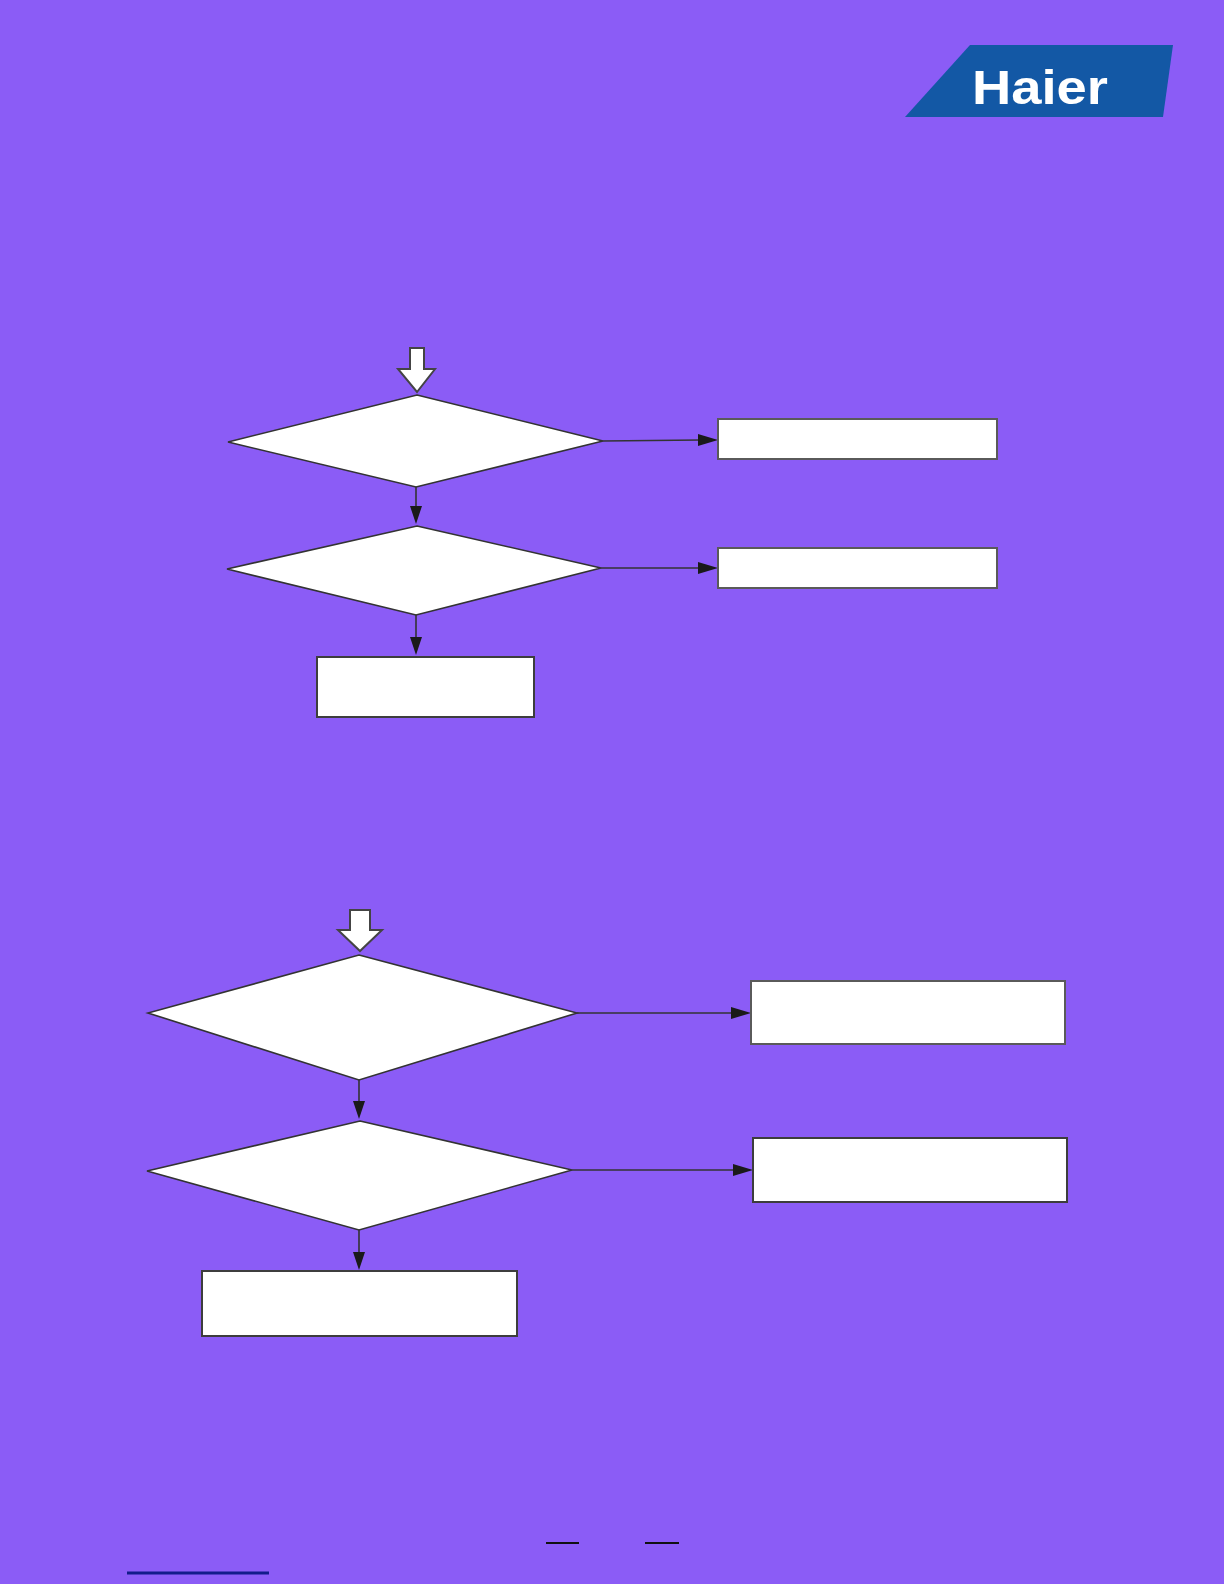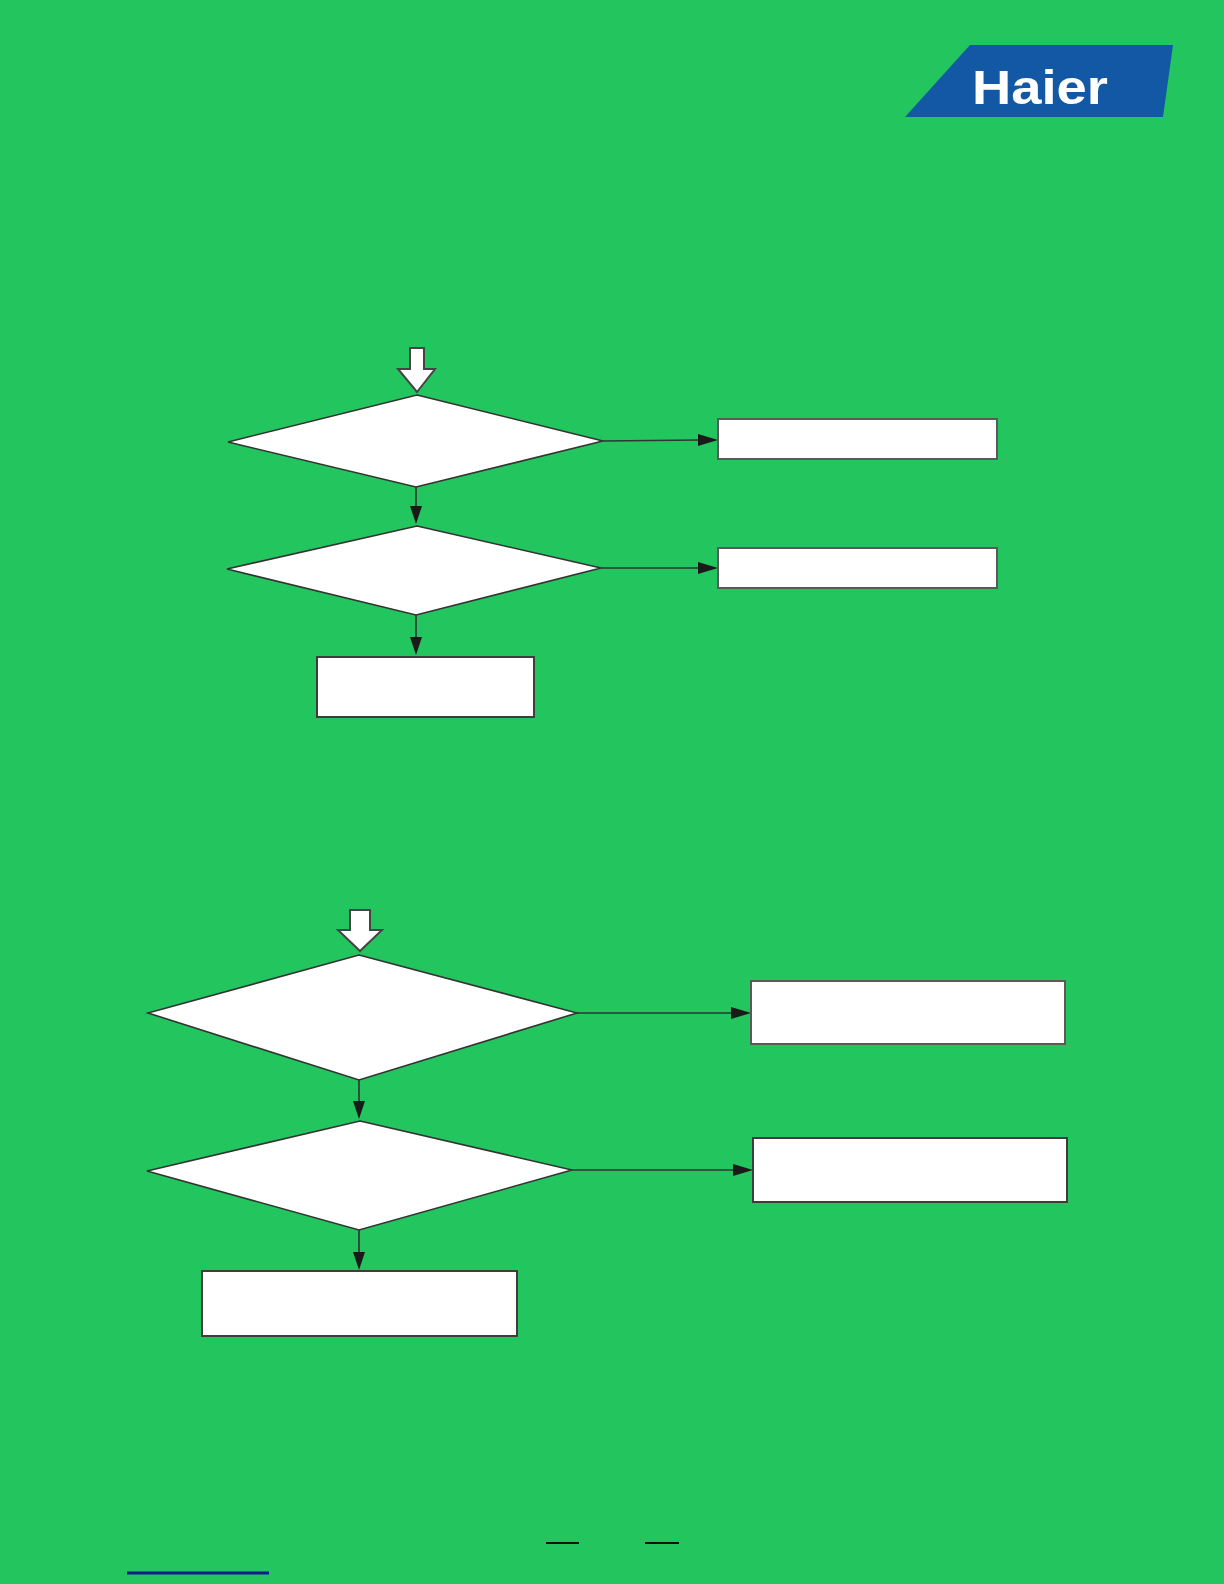--- a/index.html
+++ b/index.html
@@ -1,21 +1,21 @@
 <!DOCTYPE html>
 <html><head>
 <meta charset="utf-8">
 <style>
   html, body { margin: 0; padding: 0; background: #e8e8e8; }
   #page {
     position: relative;
     width: 1224px;
     height: 1584px;
     margin: 0 auto;
-    background: #22c55e;
+    background: #8b5cf6;
     font-family: "Liberation Sans", sans-serif;
     overflow: hidden;
   }
   #diagram-svg { display: block; position: absolute; left: 0; top: 0; }
   .flow-line   { stroke: #333333; stroke-width: 1.6; fill: none; }
   .flow-head   { fill: #1a1a1a; stroke: none; }
   .shape       { fill: #ffffff; stroke: #333333; stroke-width: 1.6; }
   .proc-rect   { fill: #ffffff; stroke: #3d3d3d; stroke-width: 2; }
   .proc-rect-lt{ fill: #ffffff; stroke: #5a5a5a; stroke-width: 2; }
   .hollow-arrow{ fill: #ffffff; stroke: #444444; stroke-width: 2; stroke-linejoin: miter; }

